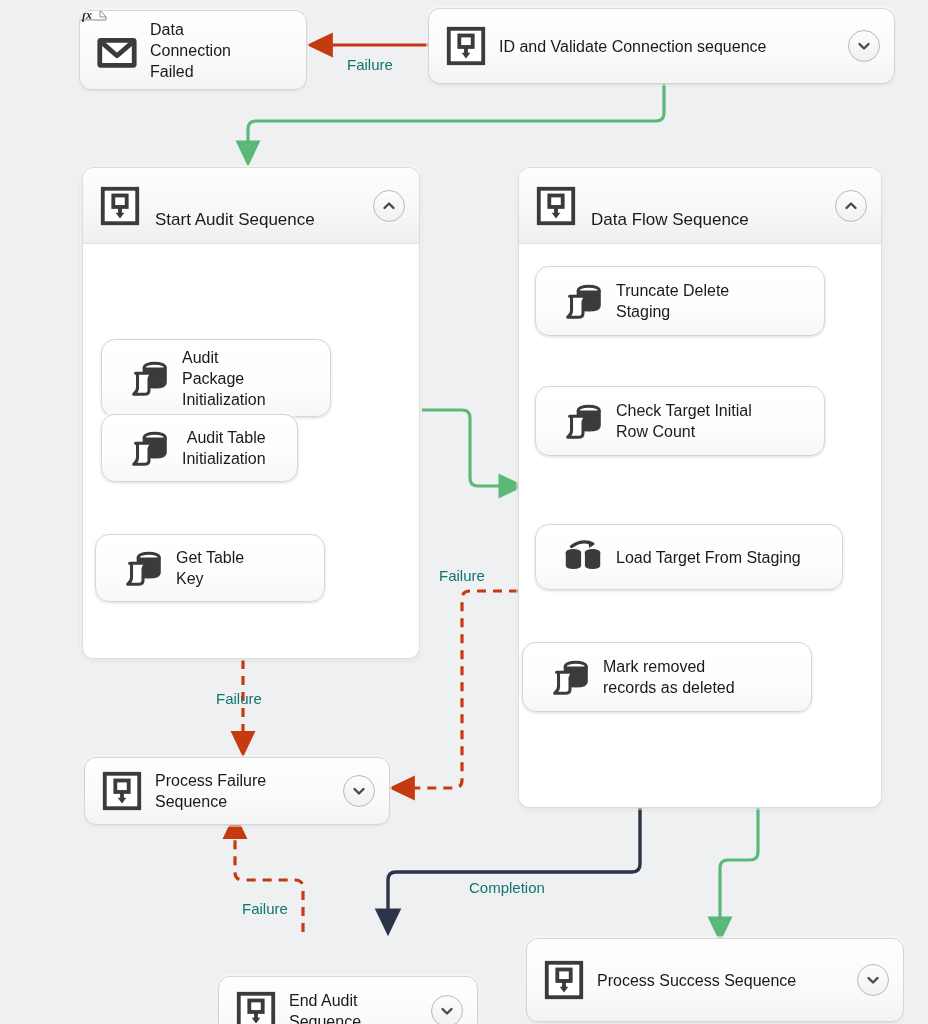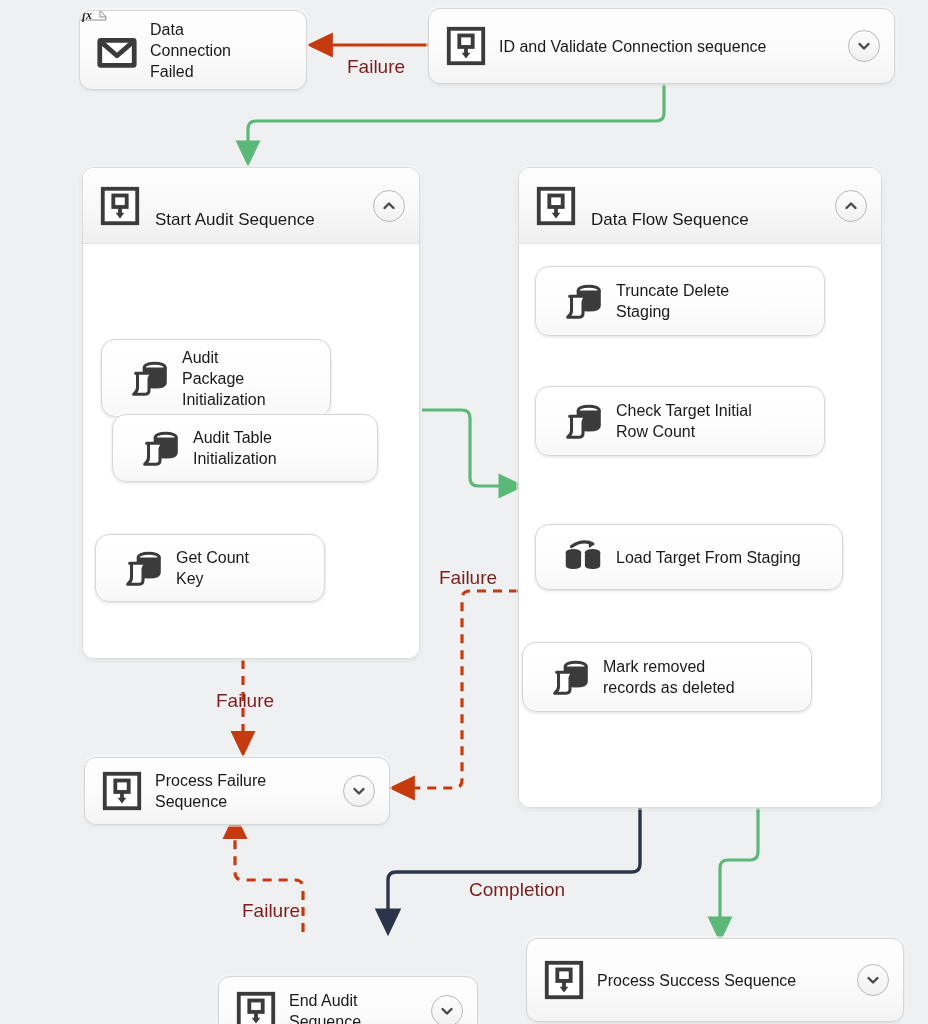--- a/index.html
+++ b/index.html
@@ -18,22 +18,22 @@
 
   
   #wires {
     position: absolute;
     left: 0; top: 0;
     width: 928px; height: 1024px;
     pointer-events: none;
   }
   .wire-label {
     position: absolute;
-    font-size: 19px;
-    color: #7f1d1d;
+    font-size: 15px;
+    color: #0f766e;
     white-space: nowrap;
     font-family: "Liberation Sans", sans-serif;
   }
 
   
   .node {
     position: absolute;
     box-sizing: border-box;
     background: linear-gradient(180deg, #fefefe 0%, #fbfbfb 55%, #f4f4f4 100%);
     border: 1px solid #d6d6d6;
@@ -259,41 +259,41 @@
         <ellipse cx="29" cy="12" rx="11" ry="4.5" fill="#ffffff" stroke="#3b3b3b" stroke-width="3.2"></ellipse>
         <path d="M18,12 L18,28 Q18,32.5 29,32.5 Q40,32.5 40,28 L40,12" fill="#3b3b3b" stroke="#3b3b3b" stroke-width="3.2" stroke-linejoin="round"></path>
         <path d="M9,18 L27,18 Q23,21 23,25 L23,36 Q23,40 18,40 L7,40 Q11,37 11,33 L11,21 Q11,18 9,18 Z" fill="#ffffff" stroke="#3b3b3b" stroke-width="3.2" stroke-linejoin="round"></path>
       </svg>
     </span>
     <span class="label">Audit
 Package
 Initialization</span>
   </div>
 
-  <div class="node task" style="left:112px; top:414px; width:266px; height:68px;">
+  <div class="node task" style="left:101px; top:414px; width:197px; height:68px;text-align:right;">
     <span class="ico">
       <svg viewBox="0 0 46 46" width="44" height="44">
         <ellipse cx="29" cy="12" rx="11" ry="4.5" fill="#ffffff" stroke="#3b3b3b" stroke-width="3.2"></ellipse>
         <path d="M18,12 L18,28 Q18,32.5 29,32.5 Q40,32.5 40,28 L40,12" fill="#3b3b3b" stroke="#3b3b3b" stroke-width="3.2" stroke-linejoin="round"></path>
         <path d="M9,18 L27,18 Q23,21 23,25 L23,36 Q23,40 18,40 L7,40 Q11,37 11,33 L11,21 Q11,18 9,18 Z" fill="#ffffff" stroke="#3b3b3b" stroke-width="3.2" stroke-linejoin="round"></path>
       </svg>
     </span>
     <span class="label">Audit Table
 Initialization</span>
   </div>
 
   <div class="node task" style="left:95px; top:534px; width:230px; height:68px;">
     <span class="ico">
       <svg viewBox="0 0 46 46" width="44" height="44">
         <ellipse cx="29" cy="12" rx="11" ry="4.5" fill="#ffffff" stroke="#3b3b3b" stroke-width="3.2"></ellipse>
         <path d="M18,12 L18,28 Q18,32.5 29,32.5 Q40,32.5 40,28 L40,12" fill="#3b3b3b" stroke="#3b3b3b" stroke-width="3.2" stroke-linejoin="round"></path>
         <path d="M9,18 L27,18 Q23,21 23,25 L23,36 Q23,40 18,40 L7,40 Q11,37 11,33 L11,21 Q11,18 9,18 Z" fill="#ffffff" stroke="#3b3b3b" stroke-width="3.2" stroke-linejoin="round"></path>
       </svg>
     </span>
-    <span class="label">Get Count
+    <span class="label">Get Table
 Key</span>
   </div>
 
   <div class="container-box" style="left:518px; top:167px; width:364px; height:641px;">
     <div class="container-head">
       <span class="ico">
         <svg viewBox="0 0 46 46" width="44" height="44">
           <rect x="5" y="5" width="36" height="36" fill="#ffffff" stroke="#3b3b3b" stroke-width="4"></rect>
           <rect x="16" y="12" width="14" height="12" fill="#ffffff" stroke="#3b3b3b" stroke-width="4"></rect>
           <path d="M23,25 L23,33" stroke="#3b3b3b" stroke-width="4"></path>

